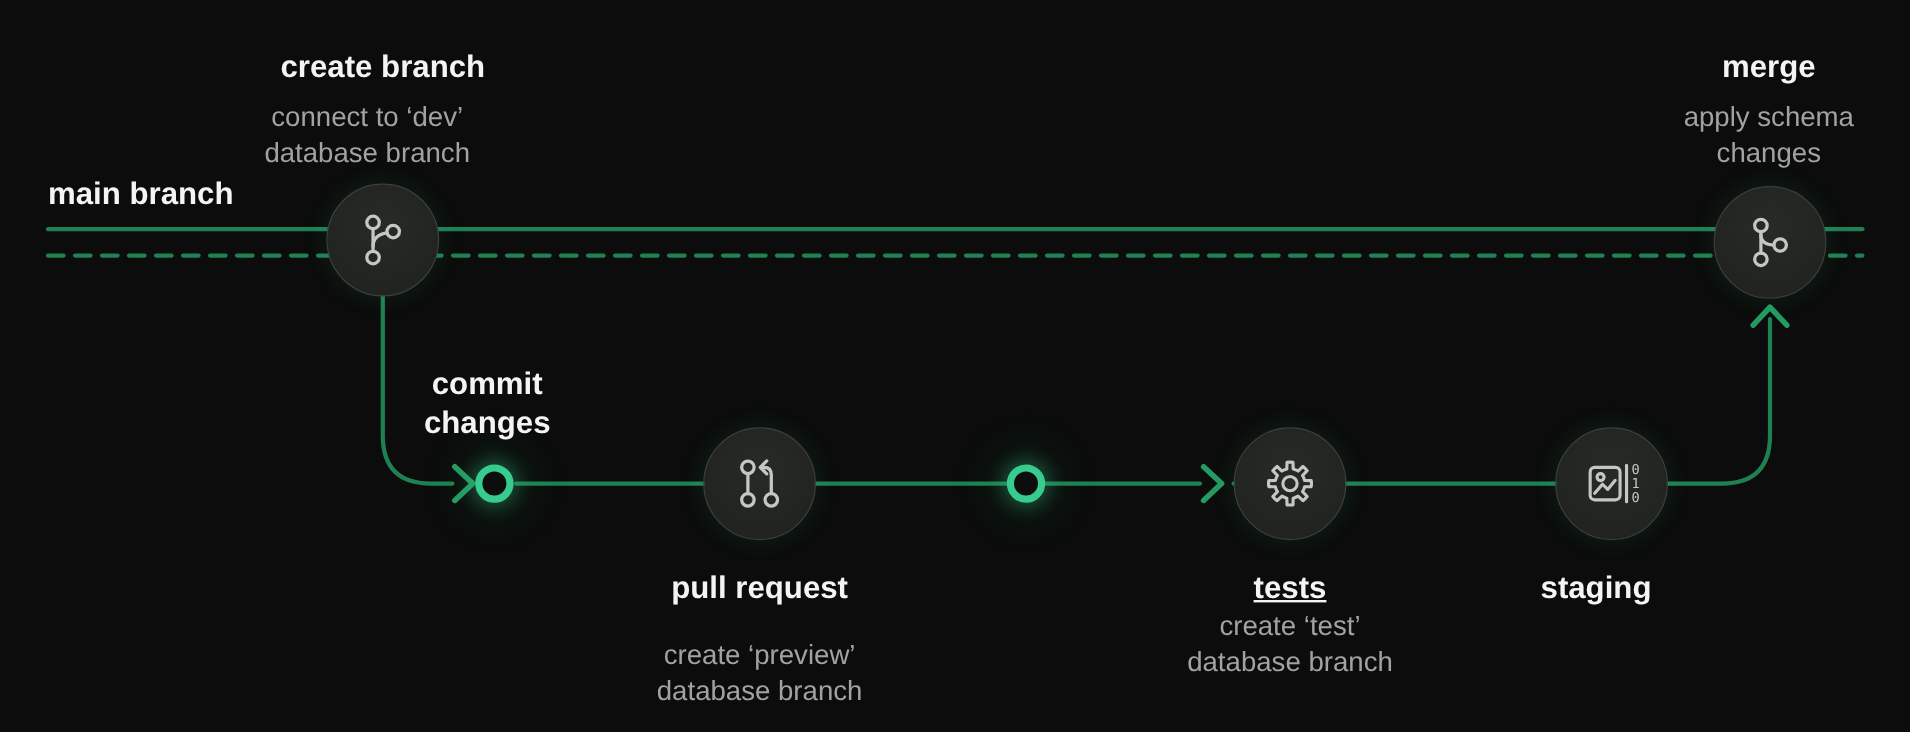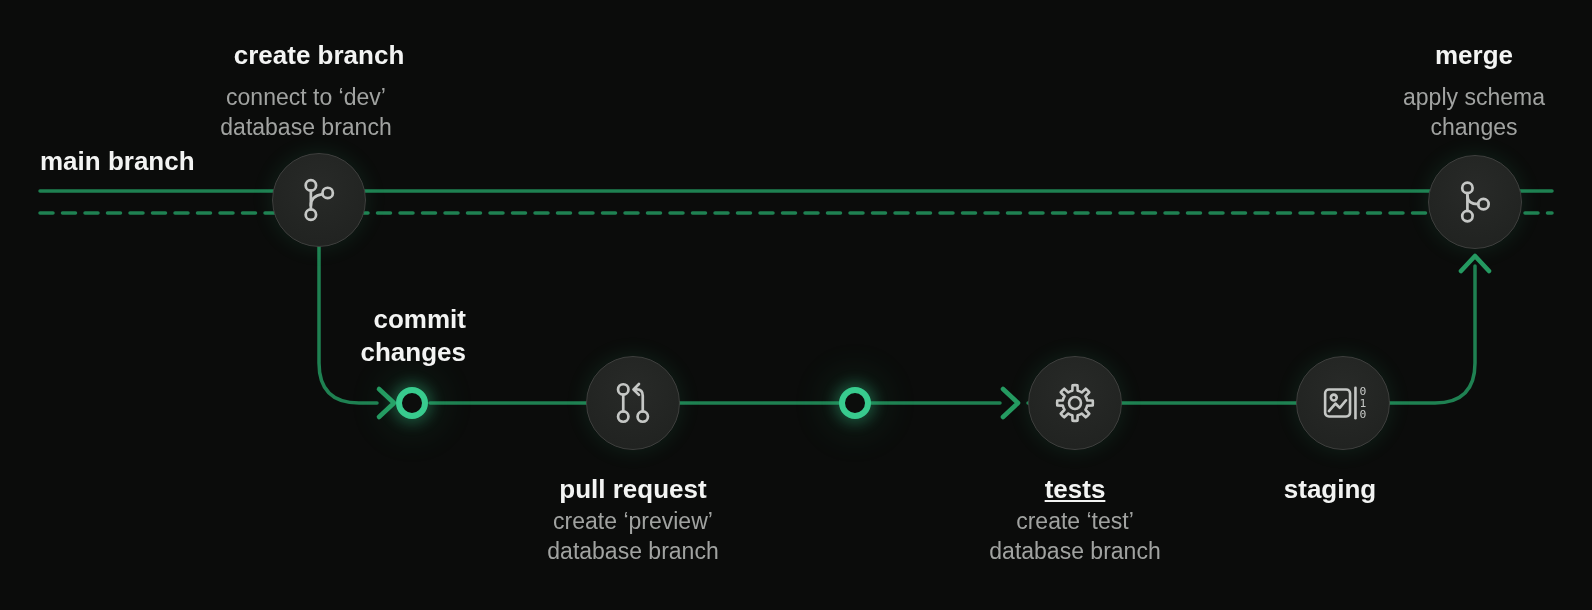--- a/index.html
+++ b/index.html
@@ -19,21 +19,21 @@
   }
   .node svg{fill:none;stroke:#c5c7c5;stroke-width:2.5;stroke-linecap:round;stroke-linejoin:round;}
   .node svg text{stroke:none;fill:#c5c7c5;font-family:"DejaVu Sans Mono",monospace;font-size:10.5px;}
   .ring{
     position:absolute;width:20px;height:20px;border:6px solid #38cb8e;border-radius:50%;
     background:#0c0d0c;z-index:4;box-sizing:content-box;
     box-shadow:0 0 14px 4px rgba(54,202,140,0.32),0 0 38px 14px rgba(54,202,140,0.10);
   }
   .title{
     position:absolute;color:#f3f4f3;font-size:26px;font-weight:700;
-    text-align:right;transform:translateX(-50%);white-space:nowrap;z-index:5;
+    text-align:center;transform:translateX(-50%);white-space:nowrap;z-index:5;
   }
   .title.wrap{white-space:normal;line-height:33px;}
   .sub{
     position:absolute;color:#a1a3a1;font-size:23px;line-height:30px;
     text-align:center;transform:translateX(-50%);z-index:5;
   }
   .edge-label{transform:none;text-align:right;}
 </style>
 </head>
 <body>
@@ -72,21 +72,21 @@
     <svg width="52" height="52" viewBox="0 0 48 48">
       <circle cx="15" cy="11.5" r="4.8"></circle>
       <line x1="15" y1="16.3" x2="15" y2="31.7"></line>
       <circle cx="15" cy="36.5" r="4.8"></circle>
       <circle cx="33" cy="36.5" r="4.8"></circle>
       <path d="M25,11.5 h2.5 c3.6,0 5.5,2.3 5.5,5.9 v14.3"></path>
       <path d="M29.5,6.5 l-5,5 l5,5"></path>
     </svg>
   </div>
   <div class="title" style="left:633px;top:474px;">pull request</div>
-  <div class="sub" style="left:633px;top:506px;width:220px;">create ‘preview’ database branch</div>
+  <div class="sub" style="left:633px;top:530px;width:220px;">create ‘preview’ database branch</div>
 
   <div class="ring" style="left:839px;top:387px;"></div>
 
   <div class="node" style="left:1028px;top:356px;">
     <svg width="52" height="52" viewBox="0 0 48 48" style="stroke-width:2.4">
       <path d="M21.56,12.76 L21.70,7.66 A16.5 16.5 0 0 1 26.30,7.66 L26.44,12.76 A11.5 11.5 0 0 1 30.22,14.33 L33.93,10.82 A16.5 16.5 0 0 1 37.18,14.07 L33.67,17.78 A11.5 11.5 0 0 1 35.24,21.56 L40.34,21.70 A16.5 16.5 0 0 1 40.34,26.30 L35.24,26.44 A11.5 11.5 0 0 1 33.67,30.22 L37.18,33.93 A16.5 16.5 0 0 1 33.93,37.18 L30.22,33.67 A11.5 11.5 0 0 1 26.44,35.24 L26.30,40.34 A16.5 16.5 0 0 1 21.70,40.34 L21.56,35.24 A11.5 11.5 0 0 1 17.78,33.67 L14.07,37.18 A16.5 16.5 0 0 1 10.82,33.93 L14.33,30.22 A11.5 11.5 0 0 1 12.76,26.44 L7.66,26.30 A16.5 16.5 0 0 1 7.66,21.70 L12.76,21.56 A11.5 11.5 0 0 1 14.33,17.78 L10.82,14.07 A16.5 16.5 0 0 1 14.07,10.82 L17.78,14.33 A11.5 11.5 0 0 1 21.56,12.76 Z"></path>
       <circle cx="24" cy="24" r="5.5"></circle>
     </svg>
   </div>
   <div class="title" style="left:1075px;top:474px;text-decoration:underline;">tests</div>

